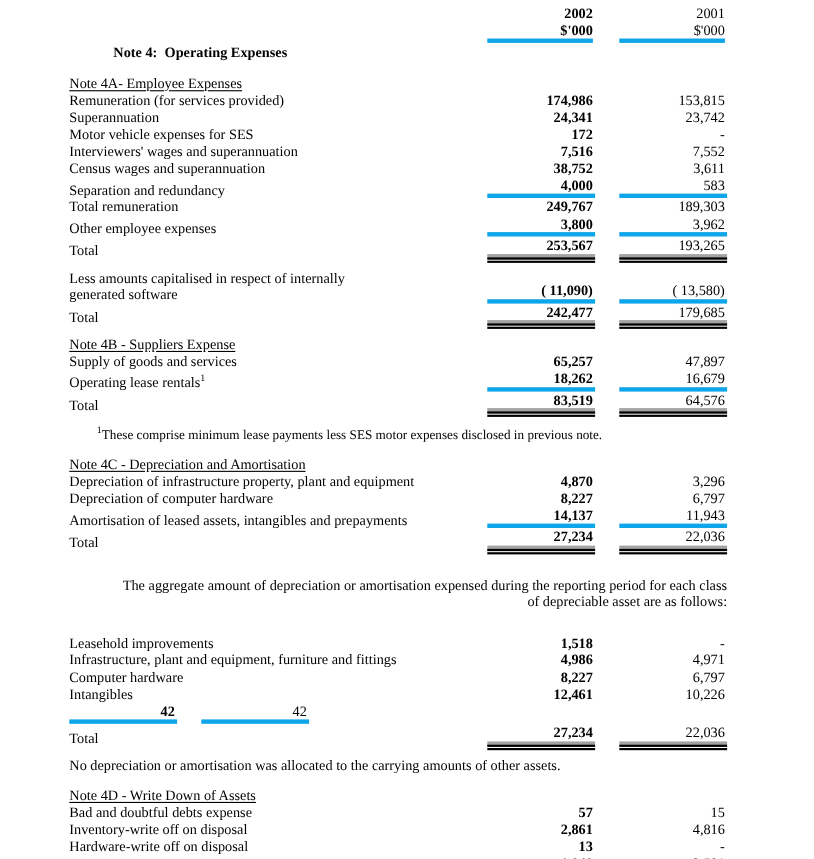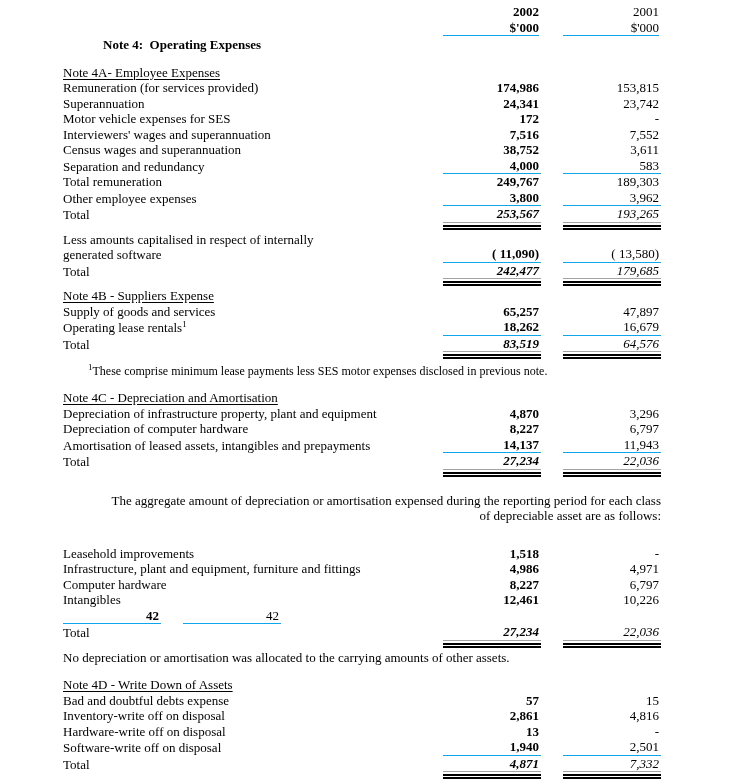--- a/index.html
+++ b/index.html
@@ -11,22 +11,22 @@
     overflow: hidden;
   }
   .page { padding: 4px 79px 0 63px; }
   .grid-row { display: flex; align-items: flex-end; }
   .row-tall { align-items: flex-end; }
   .label { flex: 1 1 auto; line-height: 15.5px; white-space: pre-line; }
   .amt { flex: 0 0 98px; width: 98px; text-align: right; padding-right: 2px;
          line-height: 15.5px; box-sizing: border-box; }
   .amt + .amt { margin-left: 22px; }
   .a2002 { font-weight: bold; }
-  .rule-below { border-bottom: 1px solid #0ea5e9; }
-  .rule-total { border-bottom: 1px solid #a3a3a3; position: relative; font-style: italic; }
+  .rule-below { border-bottom: 4px solid #0ea5e9; }
+  .rule-total { border-bottom: 5px solid #a3a3a3; position: relative; }
   .rule-total::after {
     content: ""; position: absolute; left: 0; right: 0;
     top: calc(100% + 3px); height: 1px;
     border-top: 2px solid #000; border-bottom: 2px solid #000;
   }
   .row-total { margin-bottom: 9px; }
   .section-heading { line-height: 15.5px; text-decoration: underline; text-underline-offset: 2px; }
   .page-title { font-weight: bold; line-height: 15.5px; margin-top: 1px; white-space: pre; margin-left: 40px; }
   .header-unit { line-height: 15.5px; }
   .header-year { line-height: 15.5px; }

